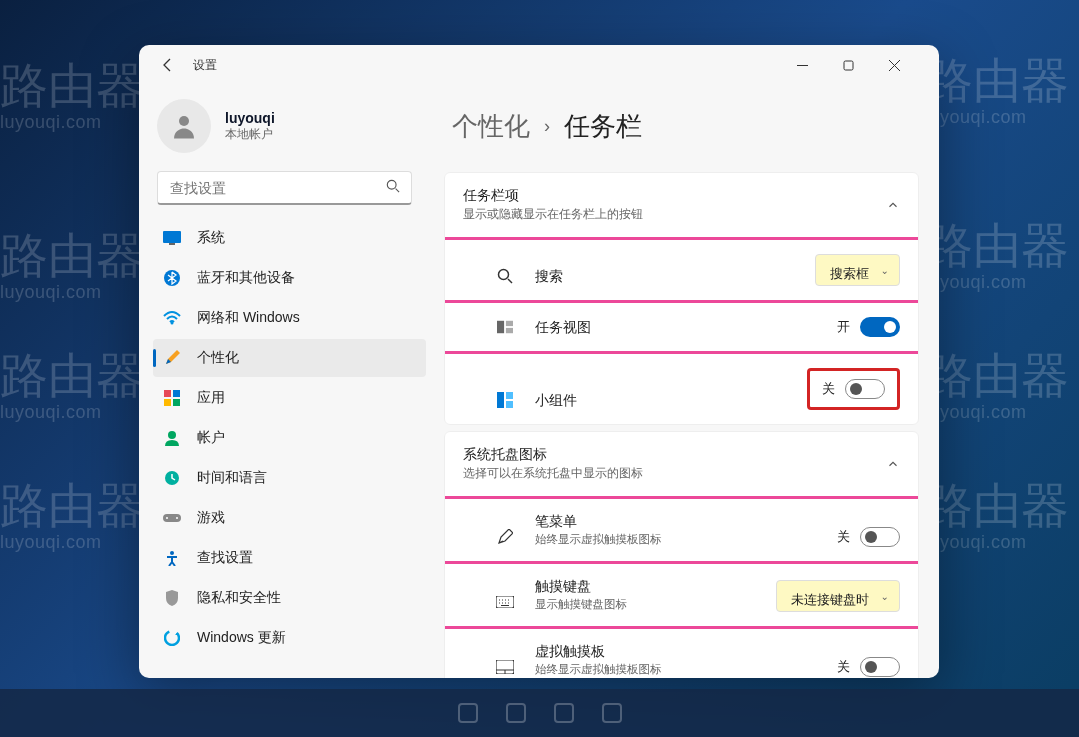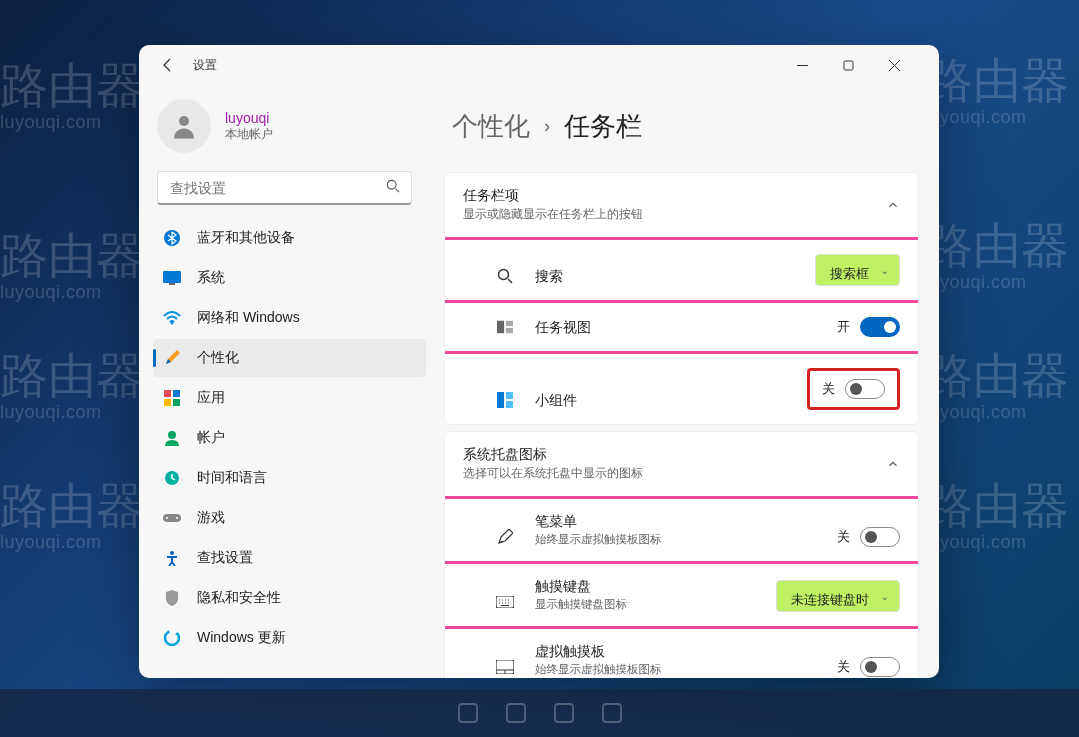--- a/index.html
+++ b/index.html
@@ -25,21 +25,21 @@
 .win-btn { width: 46px; height: 32px; display: flex; align-items: center; justify-content: center; cursor: pointer; }
 .win-btn svg { width: 11px; height: 11px; }
 
 .window-body { flex: 1; display: flex; overflow: hidden; }
 
 .sidebar { width: 295px; padding: 4px 8px 8px 14px; display: flex; flex-direction: column; overflow-y: auto; }
 .user-row { display: flex; align-items: center; padding: 10px 4px 18px 4px; gap: 14px; }
 .avatar { width: 54px; height: 54px; border-radius: 50%; background: #e8e8e8; display: flex; align-items: center; justify-content: center; }
 .avatar svg { width: 30px; height: 30px; fill: #888; }
 .user-info { display: flex; flex-direction: column; }
-.user-name { font-size: 14px; font-weight: 400; color: #a21caf; }
+.user-name { font-size: 14px; font-weight: 700; color: #0f172a; }
 .user-sub { font-size: 12px; color: #666; }
 
 .search-box { position: relative; margin: 0 14px 14px 4px; }
 .search-input { width: 100%; height: 34px; border: 1px solid #ddd; border-bottom: 2px solid #999; border-radius: 4px; background: #fff; padding: 0 34px 0 12px; font-size: 14px; outline: none; }
 .search-icon { position: absolute; right: 12px; top: 50%; transform: translateY(-50%); color: #555; }
 
 .nav-list { display: flex; flex-direction: column; gap: 2px; }
 .nav-item { display: flex; align-items: center; height: 38px; padding: 0 10px; border-radius: 4px; gap: 16px; cursor: pointer; font-size: 14px; color: #222; position: relative; }
 .nav-item.active { background: #eaeaea; }
 .nav-item.active::before { content: ""; position: absolute; left: 0; top: 10px; bottom: 10px; width: 3px; background: #0067c0; border-radius: 2px; }
@@ -60,21 +60,21 @@
 .group-header .spacer { flex: 1; }
 .chev-icon { width: 14px; height: 14px; }
 
 .setting-row { display: flex; align-items: flex-end; padding: 14px 18px; border-top: 3px solid #ec4899; }
 .row-icon { width: 20px; height: 20px; margin-left: 32px; margin-right: 20px; display: flex; align-items: center; justify-content: center; }
 .row-label { font-size: 14px; color: #222; }
 .row-sub { font-size: 11.5px; color: #666; margin-top: 1px; }
 .row-body { display: flex; flex-direction: column; }
 .row-spacer { flex: 1; }
 
-.dropdown { height: 32px; padding: 8px 30px 0 14px; border: 1px solid #ddd; border-radius: 4px; background: #bef264; font-size: 13px; color: #222; position: relative; display: flex; align-items: center; cursor: pointer; }
+.dropdown { height: 32px; padding: 8px 30px 0 14px; border: 1px solid #ddd; border-radius: 4px; background: #fef9c3; font-size: 13px; color: #222; position: relative; display: flex; align-items: center; cursor: pointer; }
 .dropdown .dd-chev { position: absolute; right: 10px; top: 50%; transform: translateY(-50%); font-size: 10px; color: #666; }
 
 .toggle-wrap { display: flex; align-items: center; gap: 10px; }
 .toggle-label { font-size: 13px; color: #222; }
 .toggle { width: 40px; height: 20px; border-radius: 10px; position: relative; cursor: pointer; }
 .toggle.on { background: #0067c0; }
 .toggle.off { background: #fff; border: 1px solid #888; }
 .toggle-knob { position: absolute; width: 12px; height: 12px; border-radius: 50%; top: 50%; transform: translateY(-50%); }
 .toggle.on .toggle-knob { background: #fff; right: 4px; }
 .toggle.off .toggle-knob { background: #555; left: 4px; }
@@ -167,35 +167,35 @@
         <span class="search-icon">
           <svg width="14" height="14" viewBox="0 0 16 16">
               <circle cx="6.5" cy="6.5" r="5" stroke="#555" stroke-width="1.3" fill="none"></circle>
               <path d="M11 11 L15 15" stroke="#555" stroke-width="1.3"></path>
             </svg>
         </span>
       </div>
       <div class="nav-list" id="nav-list">
           <div class="nav-item">
             <span class="nav-icon">
-              <svg width="16" height="16" viewBox="0 0 16 16">
-                <circle cx="8" cy="8" r="8" fill="#0078d4"></circle>
-                <path d="M8 2 L12 5 L8 8 L12 11 L8 14 V2 M4 5 L8 8 M4 11 L8 8" stroke="#fff" stroke-width="1.2" fill="none"></path>
-              </svg>
-            </span>
-            <span>蓝牙和其他设备</span>
-          </div>
-          <div class="nav-item">
-            <span class="nav-icon">
               <svg width="18" height="14" viewBox="0 0 18 14">
                 <rect width="18" height="12" rx="1" fill="#0078d4"></rect>
                 <rect x="6" y="12" width="6" height="2" fill="#666"></rect>
               </svg>
             </span>
             <span>系统</span>
+          </div>
+          <div class="nav-item">
+            <span class="nav-icon">
+              <svg width="16" height="16" viewBox="0 0 16 16">
+                <circle cx="8" cy="8" r="8" fill="#0078d4"></circle>
+                <path d="M8 2 L12 5 L8 8 L12 11 L8 14 V2 M4 5 L8 8 M4 11 L8 8" stroke="#fff" stroke-width="1.2" fill="none"></path>
+              </svg>
+            </span>
+            <span>蓝牙和其他设备</span>
           </div>
           <div class="nav-item">
             <span class="nav-icon">
               <svg width="18" height="14" viewBox="0 0 18 14">
                 <path d="M1 5 Q9 -3 17 5 M4 8 Q9 3 14 8 M7 11 Q9 9 11 11" stroke="#0091e0" stroke-width="2" fill="none"></path>
                 <circle cx="9" cy="12" r="1.5" fill="#0091e0"></circle>
               </svg>
             </span>
             <span>网络和 Windows</span>
           </div>

